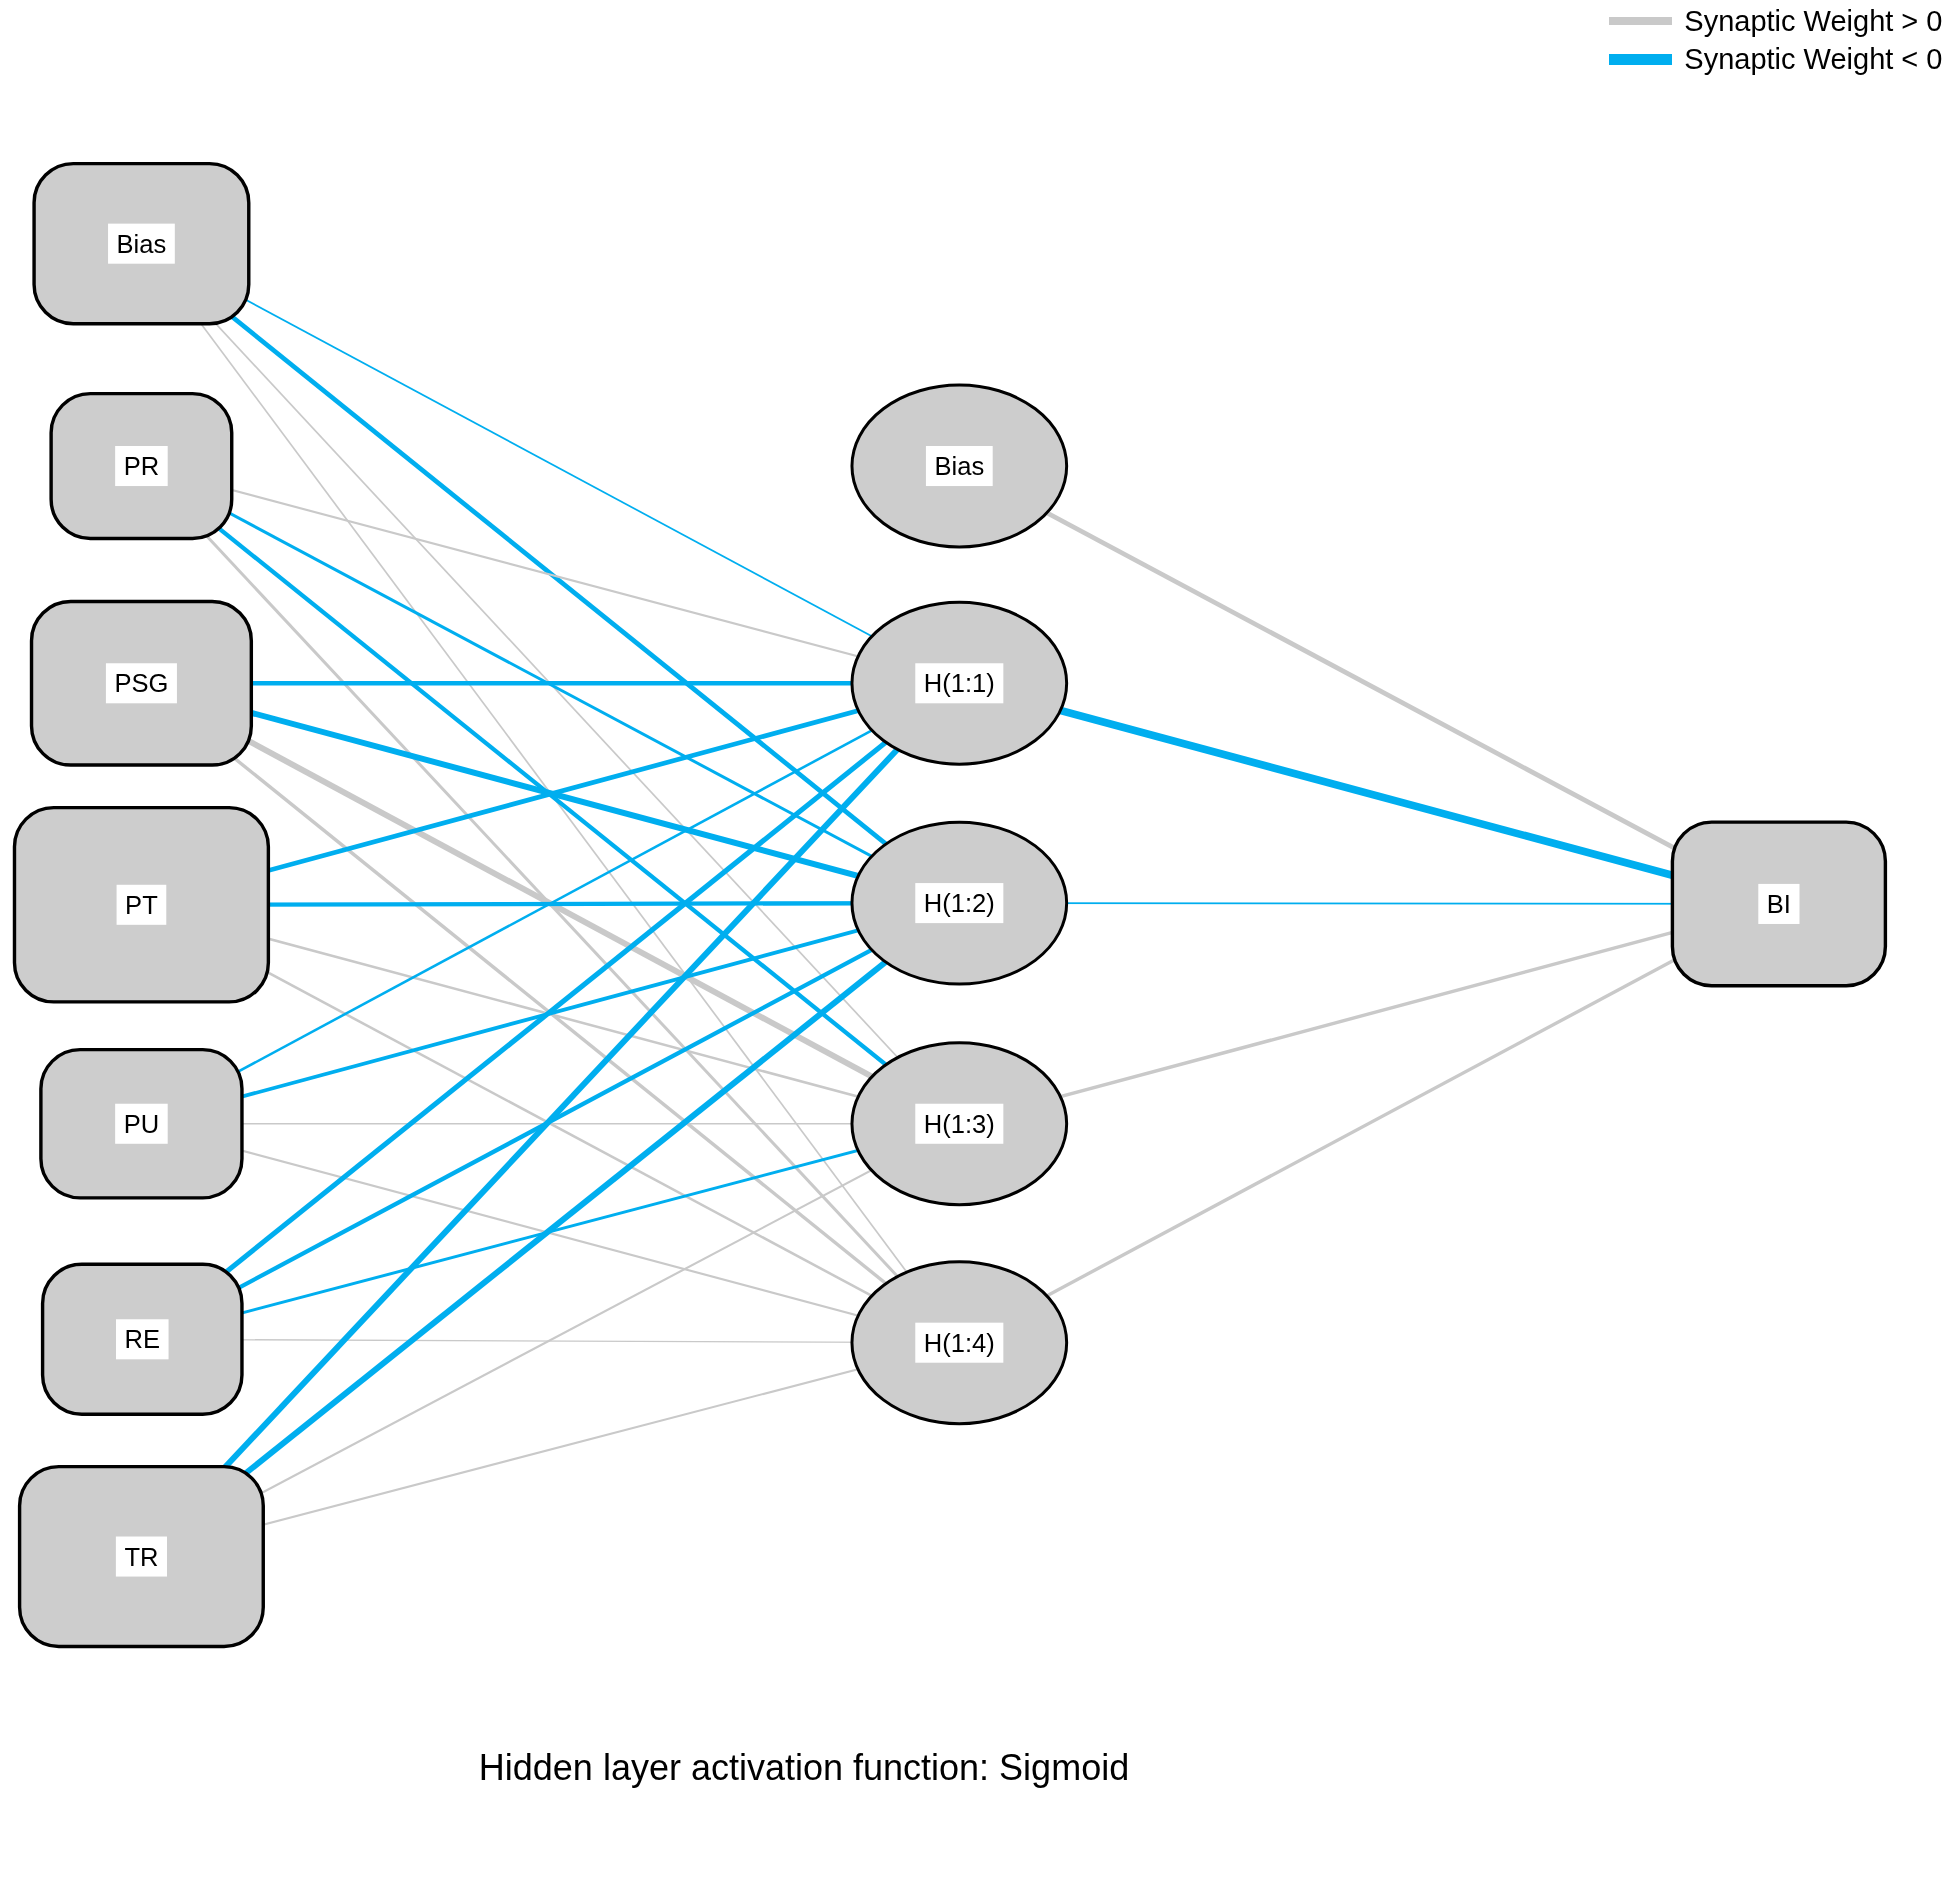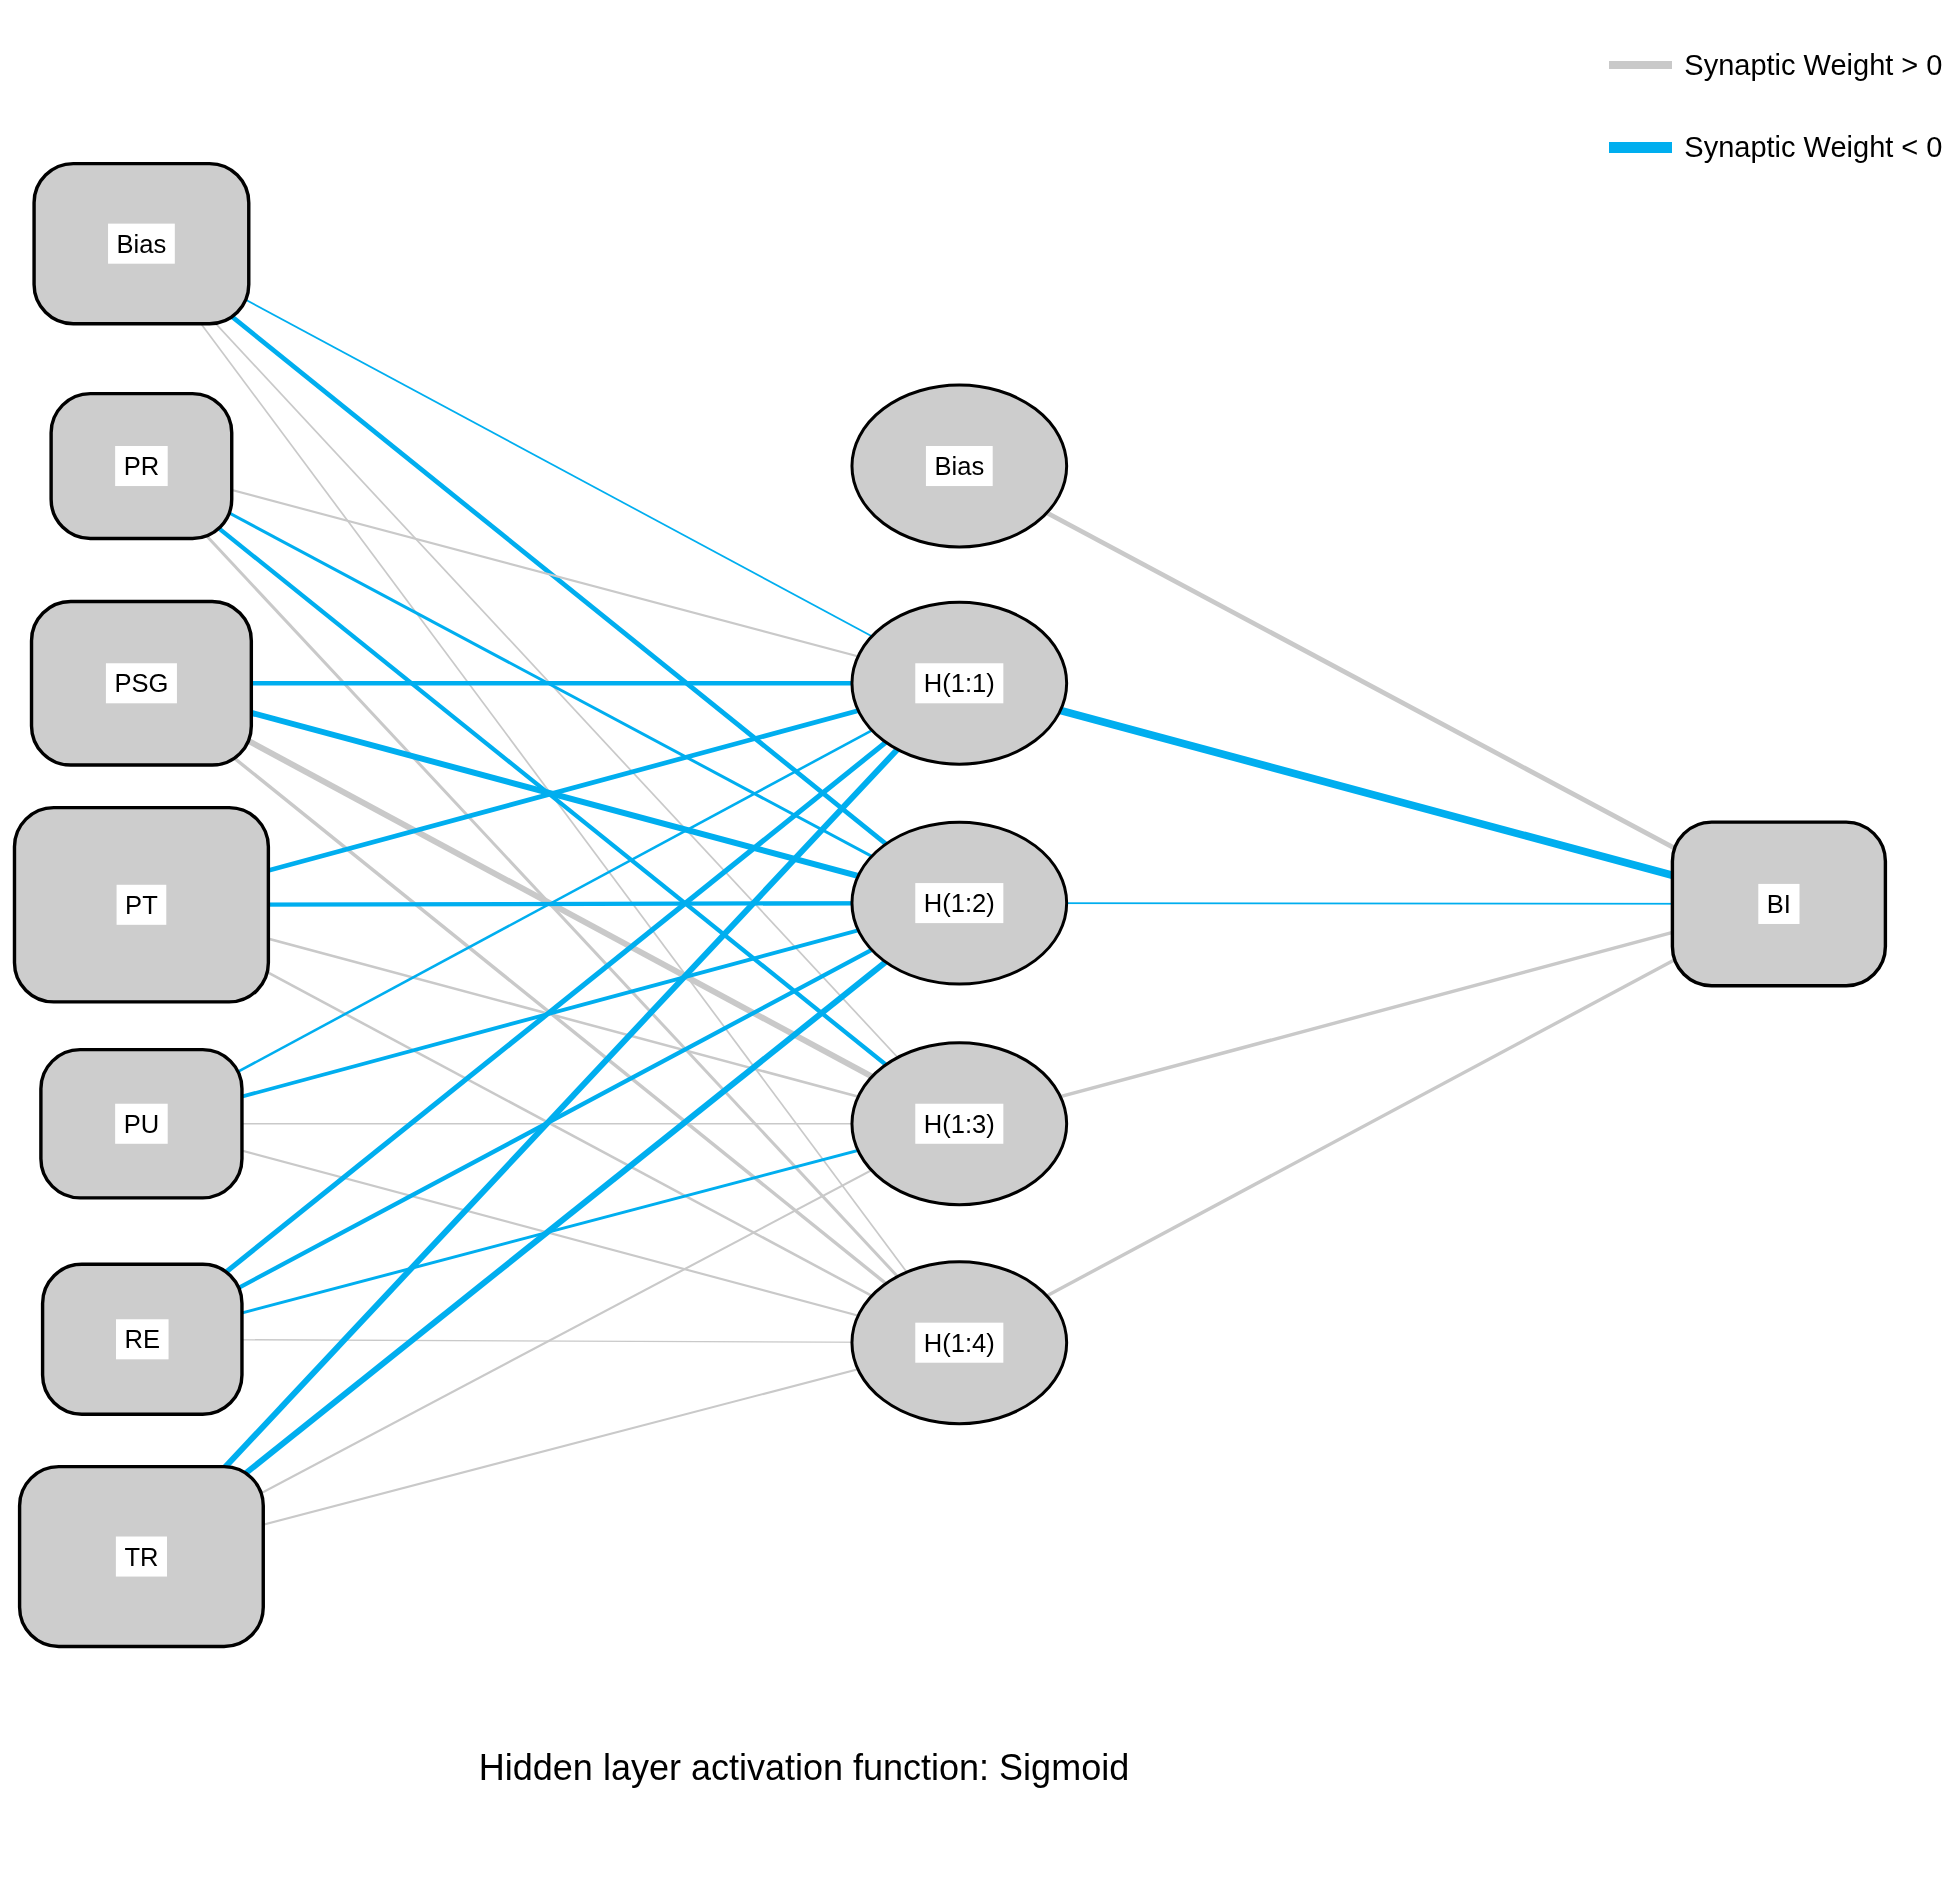--- a/index.html
+++ b/index.html
@@ -27,21 +27,20 @@
     display: flex;
     flex-direction: column;
     gap: 6.8px;
   }
   .legend-row {
     display: flex;
     align-items: center;
     justify-content: flex-end;
     gap: 12px;
     height: 32px;
-    margin-top: 44px;
   }
   .legend-swatch {
     width: 63px;
     flex: 0 0 63px;
   }
   .legend-swatch.pos { height: 7.7px; }
   .legend-swatch.neg { height: 11px; }
   .legend-label {
     font-size: 29px;
     color: #000000;

